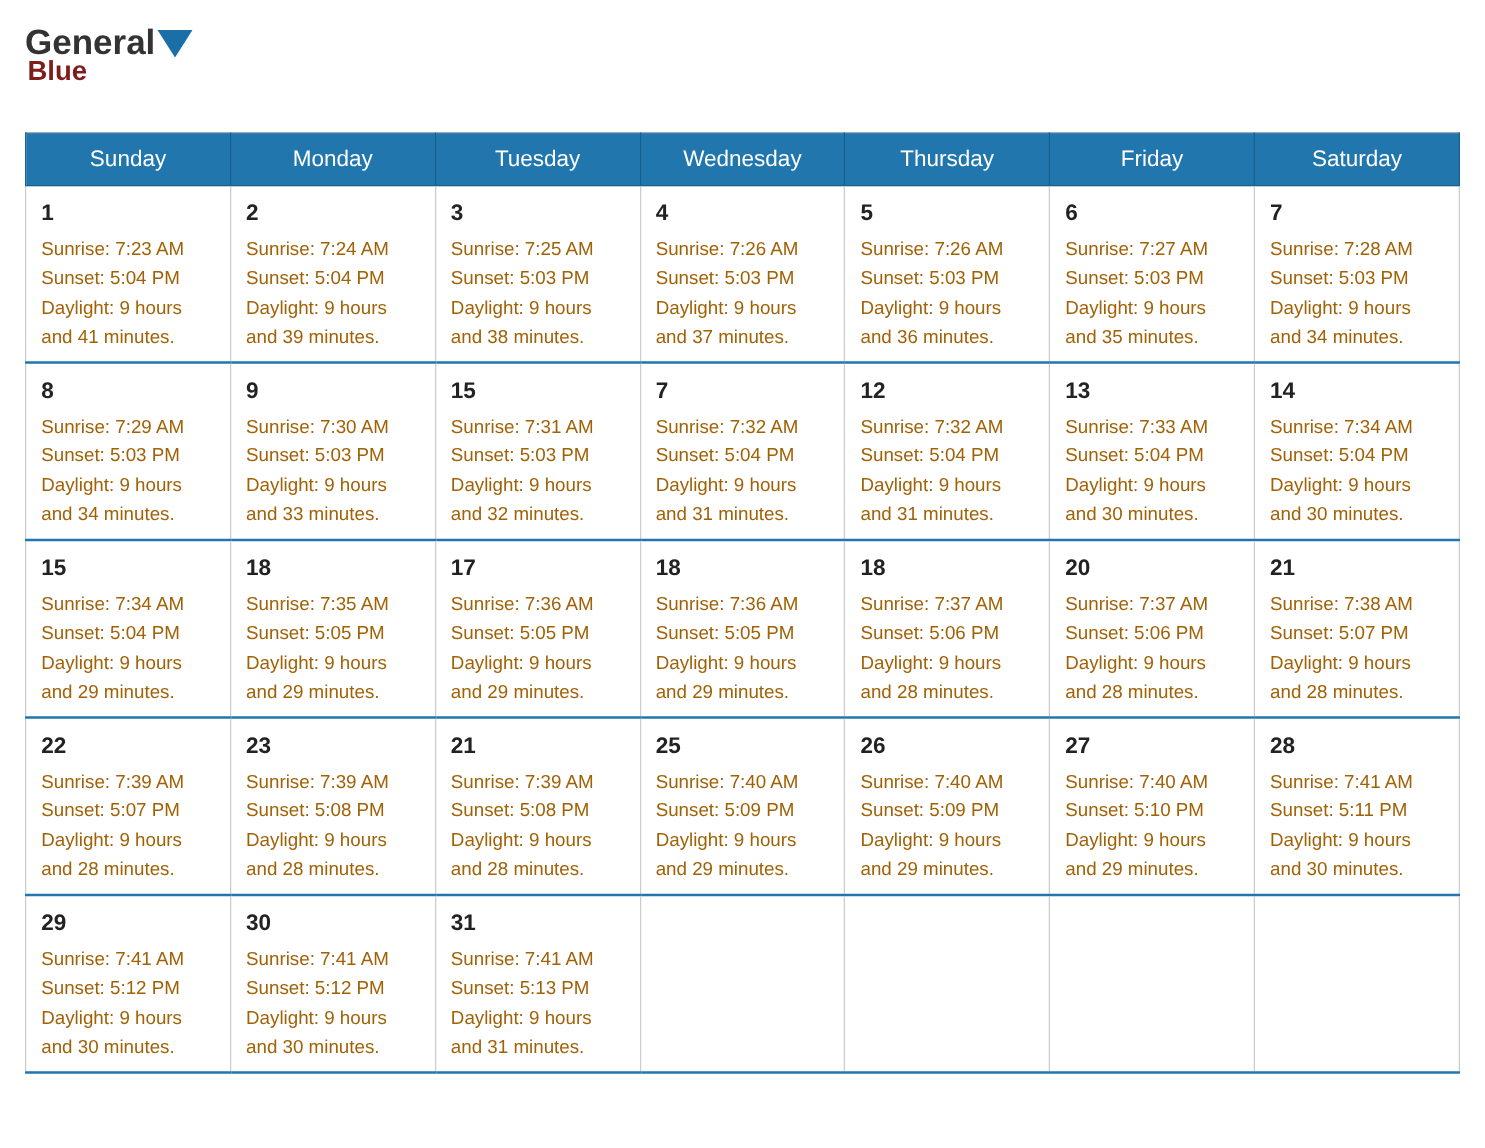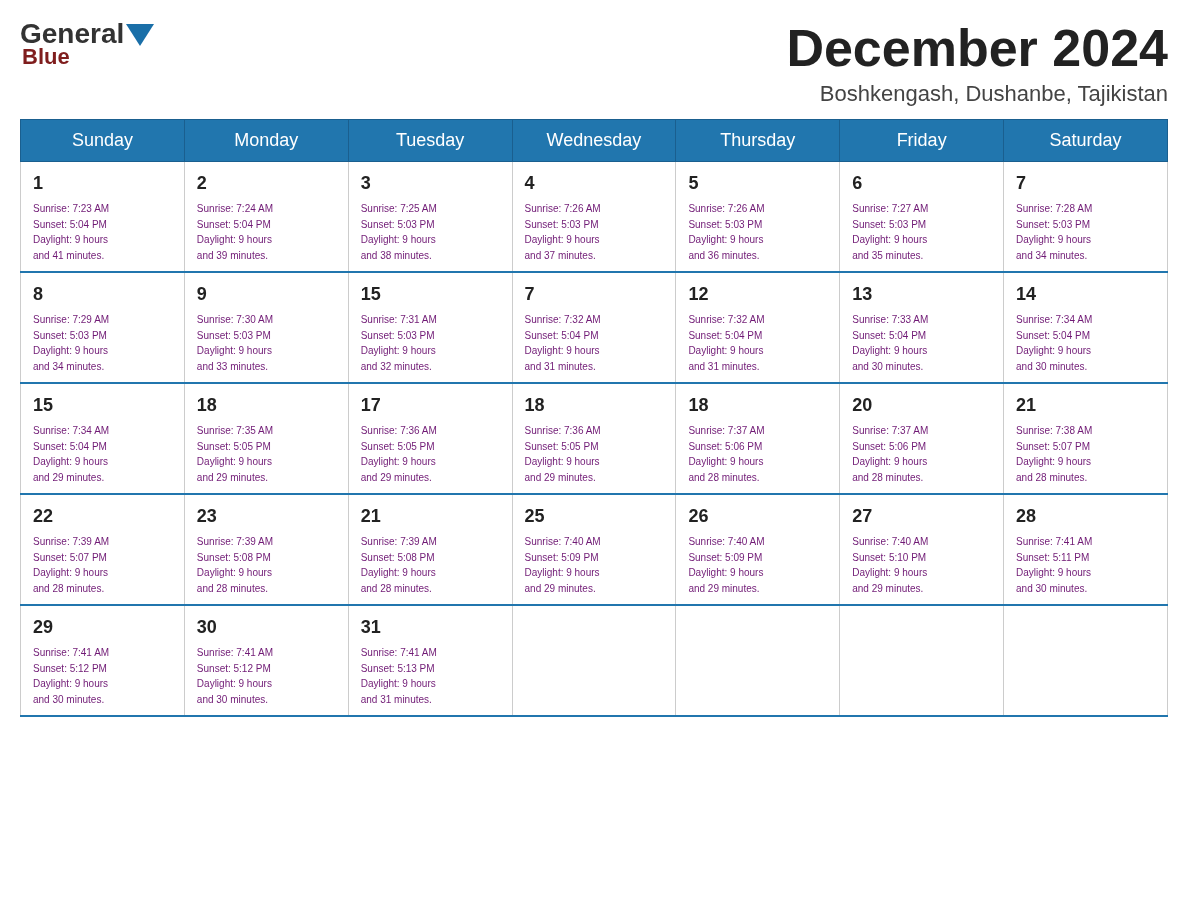--- a/index.html
+++ b/index.html
@@ -7,21 +7,21 @@
       font-family: Arial, sans-serif;
       background: #fff;
       padding: 20px;
       width: 1188px;
       min-height: 918px;
     }
     .header {
       display: flex;
       justify-content: space-between;
       align-items: flex-start;
-      margin-bottom: 12px;
+      margin-bottom: 36px;
     }
     .logo {
       display: flex;
       flex-direction: column;
       align-items: flex-start;
     }
     .logo-text {
       display: flex;
       align-items: flex-end;
       font-size: 28px;
@@ -82,22 +82,22 @@
       border-bottom: 2px solid #2176ae;
     }
     .day-num {
       font-size: 18px;
       font-weight: bold;
       color: #222;
       display: block;
       margin-bottom: 4px;
     }
     .day-info {
-      font-size: 10px;
-      color: #701a75;
+      font-size: 15px;
+      color: #a16207;
       line-height: 1.55;
     }
     .empty-cell {
       background: #fff;
     }
     .logo-line2 {
       font-size: 22px;
       font-weight: bold;
       color: #7f1d1d;
       margin-top: -4px;
@@ -107,24 +107,20 @@
 </head>
 <body>
 
 <div class="header">
   <div class="logo">
     <div class="logo-text">
       <span class="logo-general">General</span>
       <span class="logo-triangle"></span>
     </div>
     <div class="logo-line2">Blue</div>
-  </div>
-  <div class="title-section">
-    <div class="main-title">December 2024</div>
-    <div class="subtitle">Boshkengash, Dushanbe, Tajikistan</div>
   </div>
 </div>
 
 <table class="calendar">
   <thead>
     <tr>
     <th>Sunday</th>
         <th>Monday</th>
         <th>Tuesday</th>
         <th>Wednesday</th>

